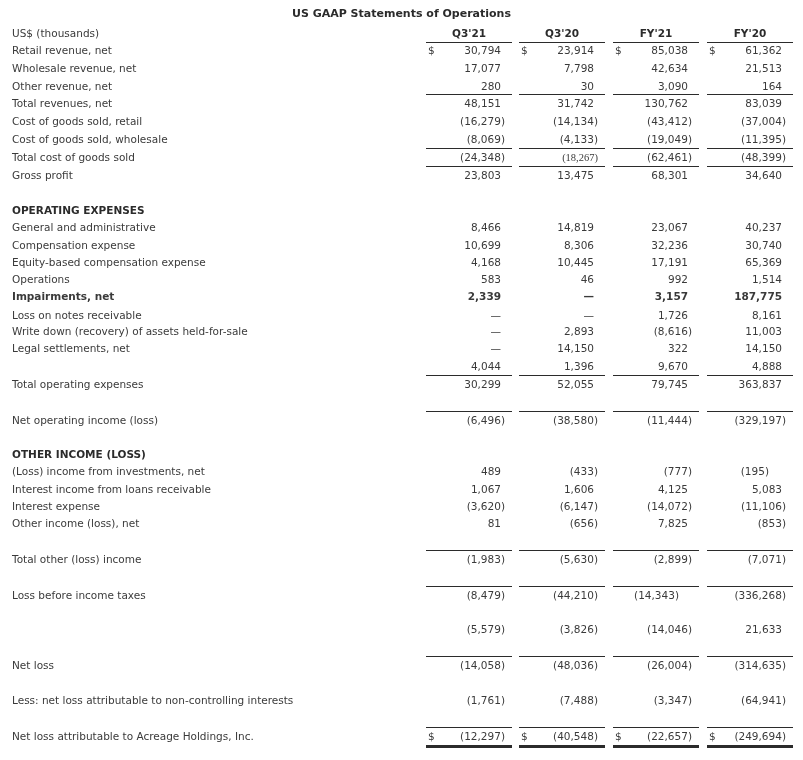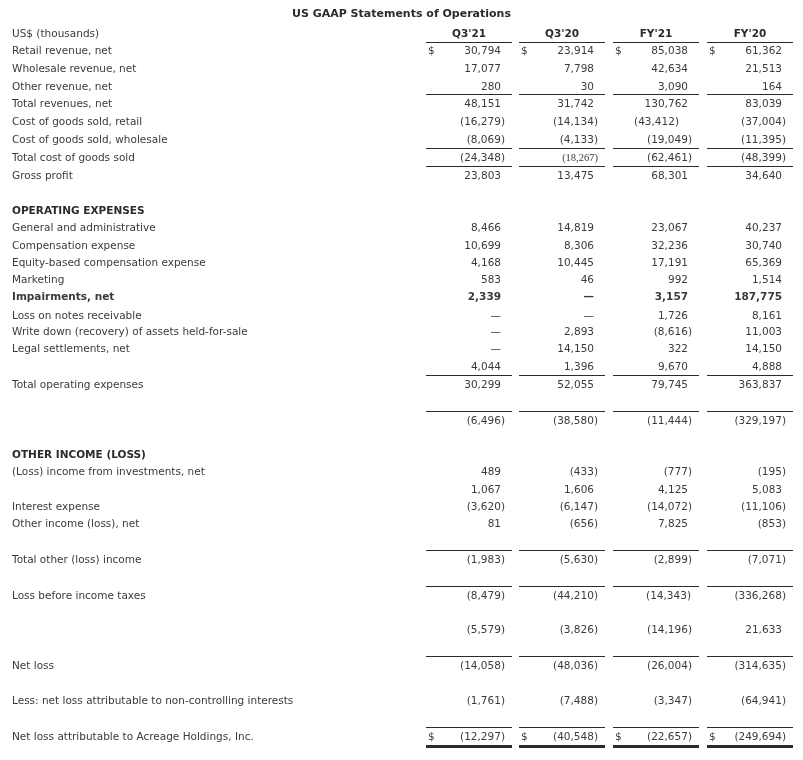--- a/index.html
+++ b/index.html
@@ -107,21 +107,21 @@
     </div>
     <div class="row" style="top: 113px;">
       <span class="label">Cost of goods sold, retail</span>
       <div class="cell c0">
         <span class="val paren" style="right: 7px;">(16,279)</span>
       </div>
       <div class="cell c1">
         <span class="val paren" style="right: 7px;">(14,134)</span>
       </div>
       <div class="cell c2">
-        <span class="val paren" style="right: 20px;">(43,412)</span>
+        <span class="val paren" style="right: 7px;">(43,412)</span>
       </div>
       <div class="cell c3">
         <span class="val paren" style="right: 7px;">(37,004)</span>
       </div>
     </div>
     <div class="row" style="top: 131px;">
       <span class="label">Cost of goods sold, wholesale</span>
       <div class="cell c0">
         <span class="val paren" style="right: 7px;">(8,069)</span>
       </div>
@@ -207,21 +207,21 @@
         <span class="val">10,445</span>
       </div>
       <div class="cell c2">
         <span class="val">17,191</span>
       </div>
       <div class="cell c3">
         <span class="val">65,369</span>
       </div>
     </div>
     <div class="row" style="top: 271px;">
-      <span class="label">Marketing</span>
+      <span class="label">Operations</span>
       <div class="cell c0">
         <span class="val">583</span>
       </div>
       <div class="cell c1">
         <span class="val">46</span>
       </div>
       <div class="cell c2">
         <span class="val">992</span>
       </div>
       <div class="cell c3">
@@ -311,20 +311,21 @@
         <span class="val">52,055</span>
       </div>
       <div class="cell c2">
         <span class="val">79,745</span>
       </div>
       <div class="cell c3">
         <span class="val">363,837</span>
       </div>
     </div>
     <div class="row" style="top: 412px;">
+      <span class="label">Net operating income (loss)</span>
       <div class="cell c0">
         <span class="val paren" style="right: 7px;">(6,496)</span>
       </div>
       <div class="cell c1">
         <span class="val paren" style="right: 7px;">(38,580)</span>
       </div>
       <div class="cell c2">
         <span class="val paren" style="right: 7px;">(11,444)</span>
       </div>
       <div class="cell c3">
@@ -339,24 +340,25 @@
       <div class="cell c0">
         <span class="val">489</span>
       </div>
       <div class="cell c1">
         <span class="val paren" style="right: 7px;">(433)</span>
       </div>
       <div class="cell c2">
         <span class="val paren" style="right: 7px;">(777)</span>
       </div>
       <div class="cell c3">
-        <span class="val paren" style="right: 7px; margin-left: 28px;">(195)</span>
+        <span class="val paren" style="right: 24px; margin-left: 28px;">(195)</span>
       </div>
     </div>
     <div class="row" style="top: 481px;">
+      <span class="label">Interest income from loans receivable</span>
       <div class="cell c0">
         <span class="val">1,067</span>
       </div>
       <div class="cell c1">
         <span class="val">1,606</span>
       </div>
       <div class="cell c2">
         <span class="val">4,125</span>
       </div>
       <div class="cell c3">
@@ -410,35 +412,35 @@
     </div>
     <div class="row" style="top: 587px;">
       <span class="label">Loss before income taxes</span>
       <div class="cell c0">
         <span class="val paren" style="right: 7px;">(8,479)</span>
       </div>
       <div class="cell c1">
         <span class="val paren" style="right: 7px;">(44,210)</span>
       </div>
       <div class="cell c2">
-        <span class="val paren" style="right: 8px;">(14,343)</span>
+        <span class="val paren" style="right: 20px;">(14,343)</span>
       </div>
       <div class="cell c3">
         <span class="val paren" style="right: 7px;">(336,268)</span>
       </div>
     </div>
     <div class="row" style="top: 621px;">
       <div class="cell c0">
         <span class="val paren" style="right: 7px;">(5,579)</span>
       </div>
       <div class="cell c1">
         <span class="val paren" style="right: 7px;">(3,826)</span>
       </div>
       <div class="cell c2">
-        <span class="val paren" style="right: 7px;">(14,196)</span>
+        <span class="val paren" style="right: 7px;">(14,046)</span>
       </div>
       <div class="cell c3">
         <span class="val">21,633</span>
       </div>
     </div>
     <div class="row" style="top: 657px;">
       <span class="label">Net loss</span>
       <div class="cell c0">
         <span class="val paren" style="right: 7px;">(14,058)</span>
       </div>

